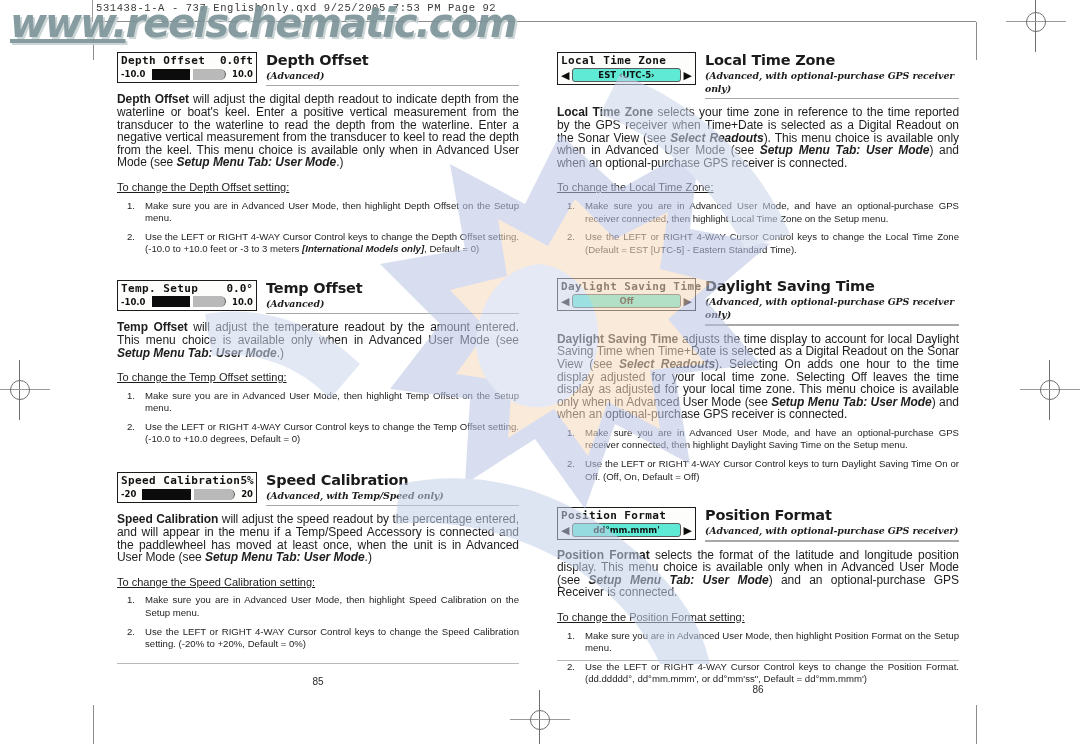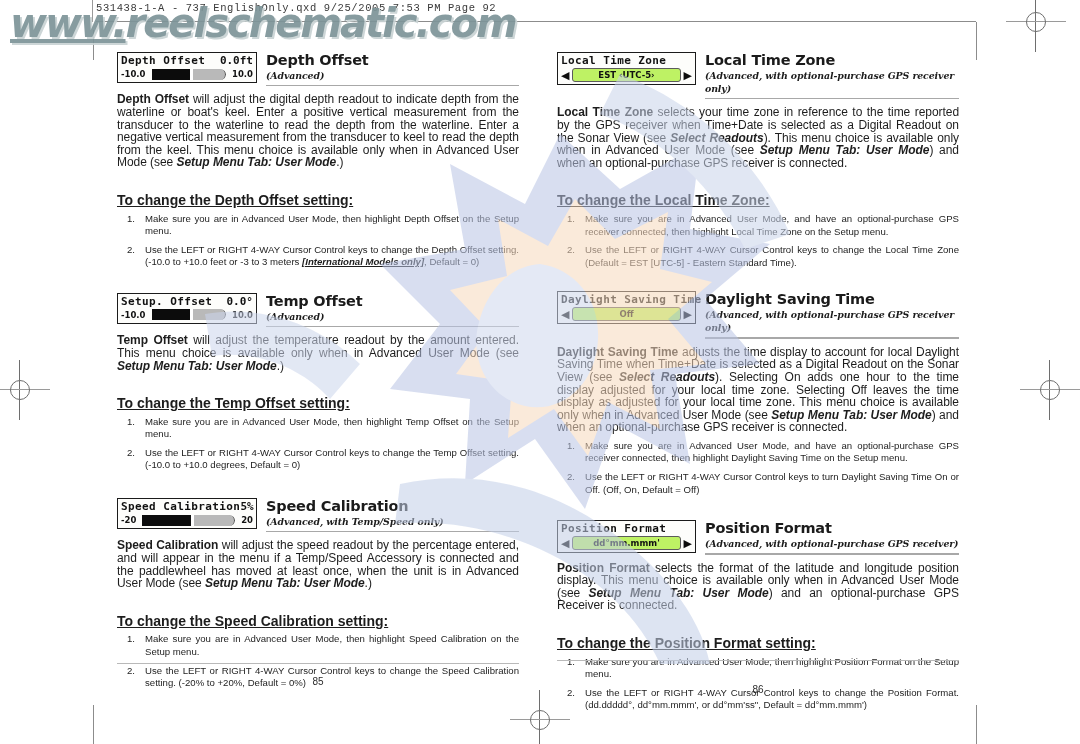--- a/index.html
+++ b/index.html
@@ -56,45 +56,45 @@
   .lcd-slider .end{font-family:"DejaVu Sans",sans-serif;font-size:8.5px;font-weight:bold;color:#111;}
   .bar{flex:1;height:11px;position:relative;display:flex;overflow:hidden;
        border-radius:0 6px 6px 0;}
   .bar .fill{background:#0c0c0c;height:11px;}
   .bar .rest{background:#b9b9b9;height:11px;flex:1;border-radius:0 6px 6px 0;
              border-right:1px solid #4a4a4a;}
   .bar .knob{width:3px;background:#ffffff;height:11px;}
   
   .lcd-select{display:flex;align-items:center;justify-content:center;gap:3px;line-height:13px;padding:0 1px;}
   .lcd-select .arw{font-size:11px;color:#0d0d0d;line-height:11px;}
-  .lcd-select .field{flex:1;background:#bef264;border:1px solid #5b5b5b;
+  .lcd-select .field{flex:1;background:#5eead4;border:1px solid #5b5b5b;
     border-radius:3px;text-align:center;font-family:"DejaVu Sans",sans-serif;
     font-size:8.5px;font-weight:bold;color:#111;height:12px;line-height:12px;
     overflow:hidden;white-space:nowrap;}
 
   .sec-titles{flex:1;padding-top:0px;}
   .sec-title{font-family:"DejaVu Sans",sans-serif;font-weight:bold;font-size:14.5px;
              color:#1b1b1b;line-height:17px;letter-spacing:-0.2px;}
   .sec-sub{font-family:"DejaVu Serif",serif;font-style:italic;font-weight:bold;
            font-size:9.4px;color:#1b1b1b;line-height:13px;margin-top:0;letter-spacing:-0.1px;}
   .sec-rule{height:1.4px;background:#a8a8a8;margin-top:3px;}
 
   .body-p{font-size:12px;line-height:12.6px;text-align:justify;margin-top:7px;
           color:#1d1d1d;letter-spacing:-0.05px;}
   .body-p b{font-weight:bold;}
   .body-p i{font-style:italic;font-weight:bold;}
 
-  .howto{font-size:14px;font-weight:bold;line-height:12.6px;margin-top:25px;
+  .howto{font-size:11px;font-weight:normal;line-height:12.6px;margin-top:12px;
          text-decoration:underline;color:#1d1d1d;}
 
   ol.steps{margin:5px 0 0 0;padding:0 0 0 0;list-style:none;counter-reset:st;}
   ol.steps li{position:relative;padding-left:28px;margin-top:6px;font-size:9.6px;
               line-height:12.6px;text-align:justify;color:#1d1d1d;}
   ol.steps li .n{position:absolute;left:10px;top:0;font-size:9.6px;}
-  ol.steps li i{font-style:italic;font-weight:bold;text-decoration:underline;}
+  ol.steps li i{font-style:italic;font-weight:bold;}
   .nojust{text-align:left !important;}
 </style>
 </head>
 <body>
 
 <svg class="watermark" width="1080" height="730" viewBox="0 0 1080 730">
   <g opacity="0.55">
     <path d="M560 120 L620 175 L700 130 L690 215 L770 230 L705 285 L760 350
              L675 360 L690 450 L615 410 L585 495 L535 425 L465 470 L470 385
              L390 375 L440 310 L380 250 L465 235 L450 150 L525 190 Z" fill="#b9c4e4"></path>
@@ -172,21 +172,21 @@
     <ol class="steps">
       <li><span class="n">1.</span><span>Make sure you are in Advanced User Mode, then highlight Depth Offset on the Setup menu.</span></li>
       <li><span class="n">2.</span><span>Use the LEFT or RIGHT 4-WAY Cursor Control keys to change the Depth Offset setting. (-10.0 to +10.0 feet or -3 to 3 meters <i>[International Models only]</i>, Default = 0)</span></li>
     </ol>
   </div>
 
   <div class="section" style="margin-top:24px;">
     <div class="sec-head">
       <div class="lcd w1">
         <div class="lcd-title">
-          <span class="lbl">Setup. Offset</span>
+          <span class="lbl">Temp. Setup</span>
           <span class="val">0.0°</span>
         </div>
         <div class="lcd-slider">
           <span class="end">-10.0</span>
           <span class="bar">
             <span class="fill" style="width:52%"></span>
               <span class="knob"></span>
               <span class="rest"></span>
           </span>
           <span class="end">10.0</span>

